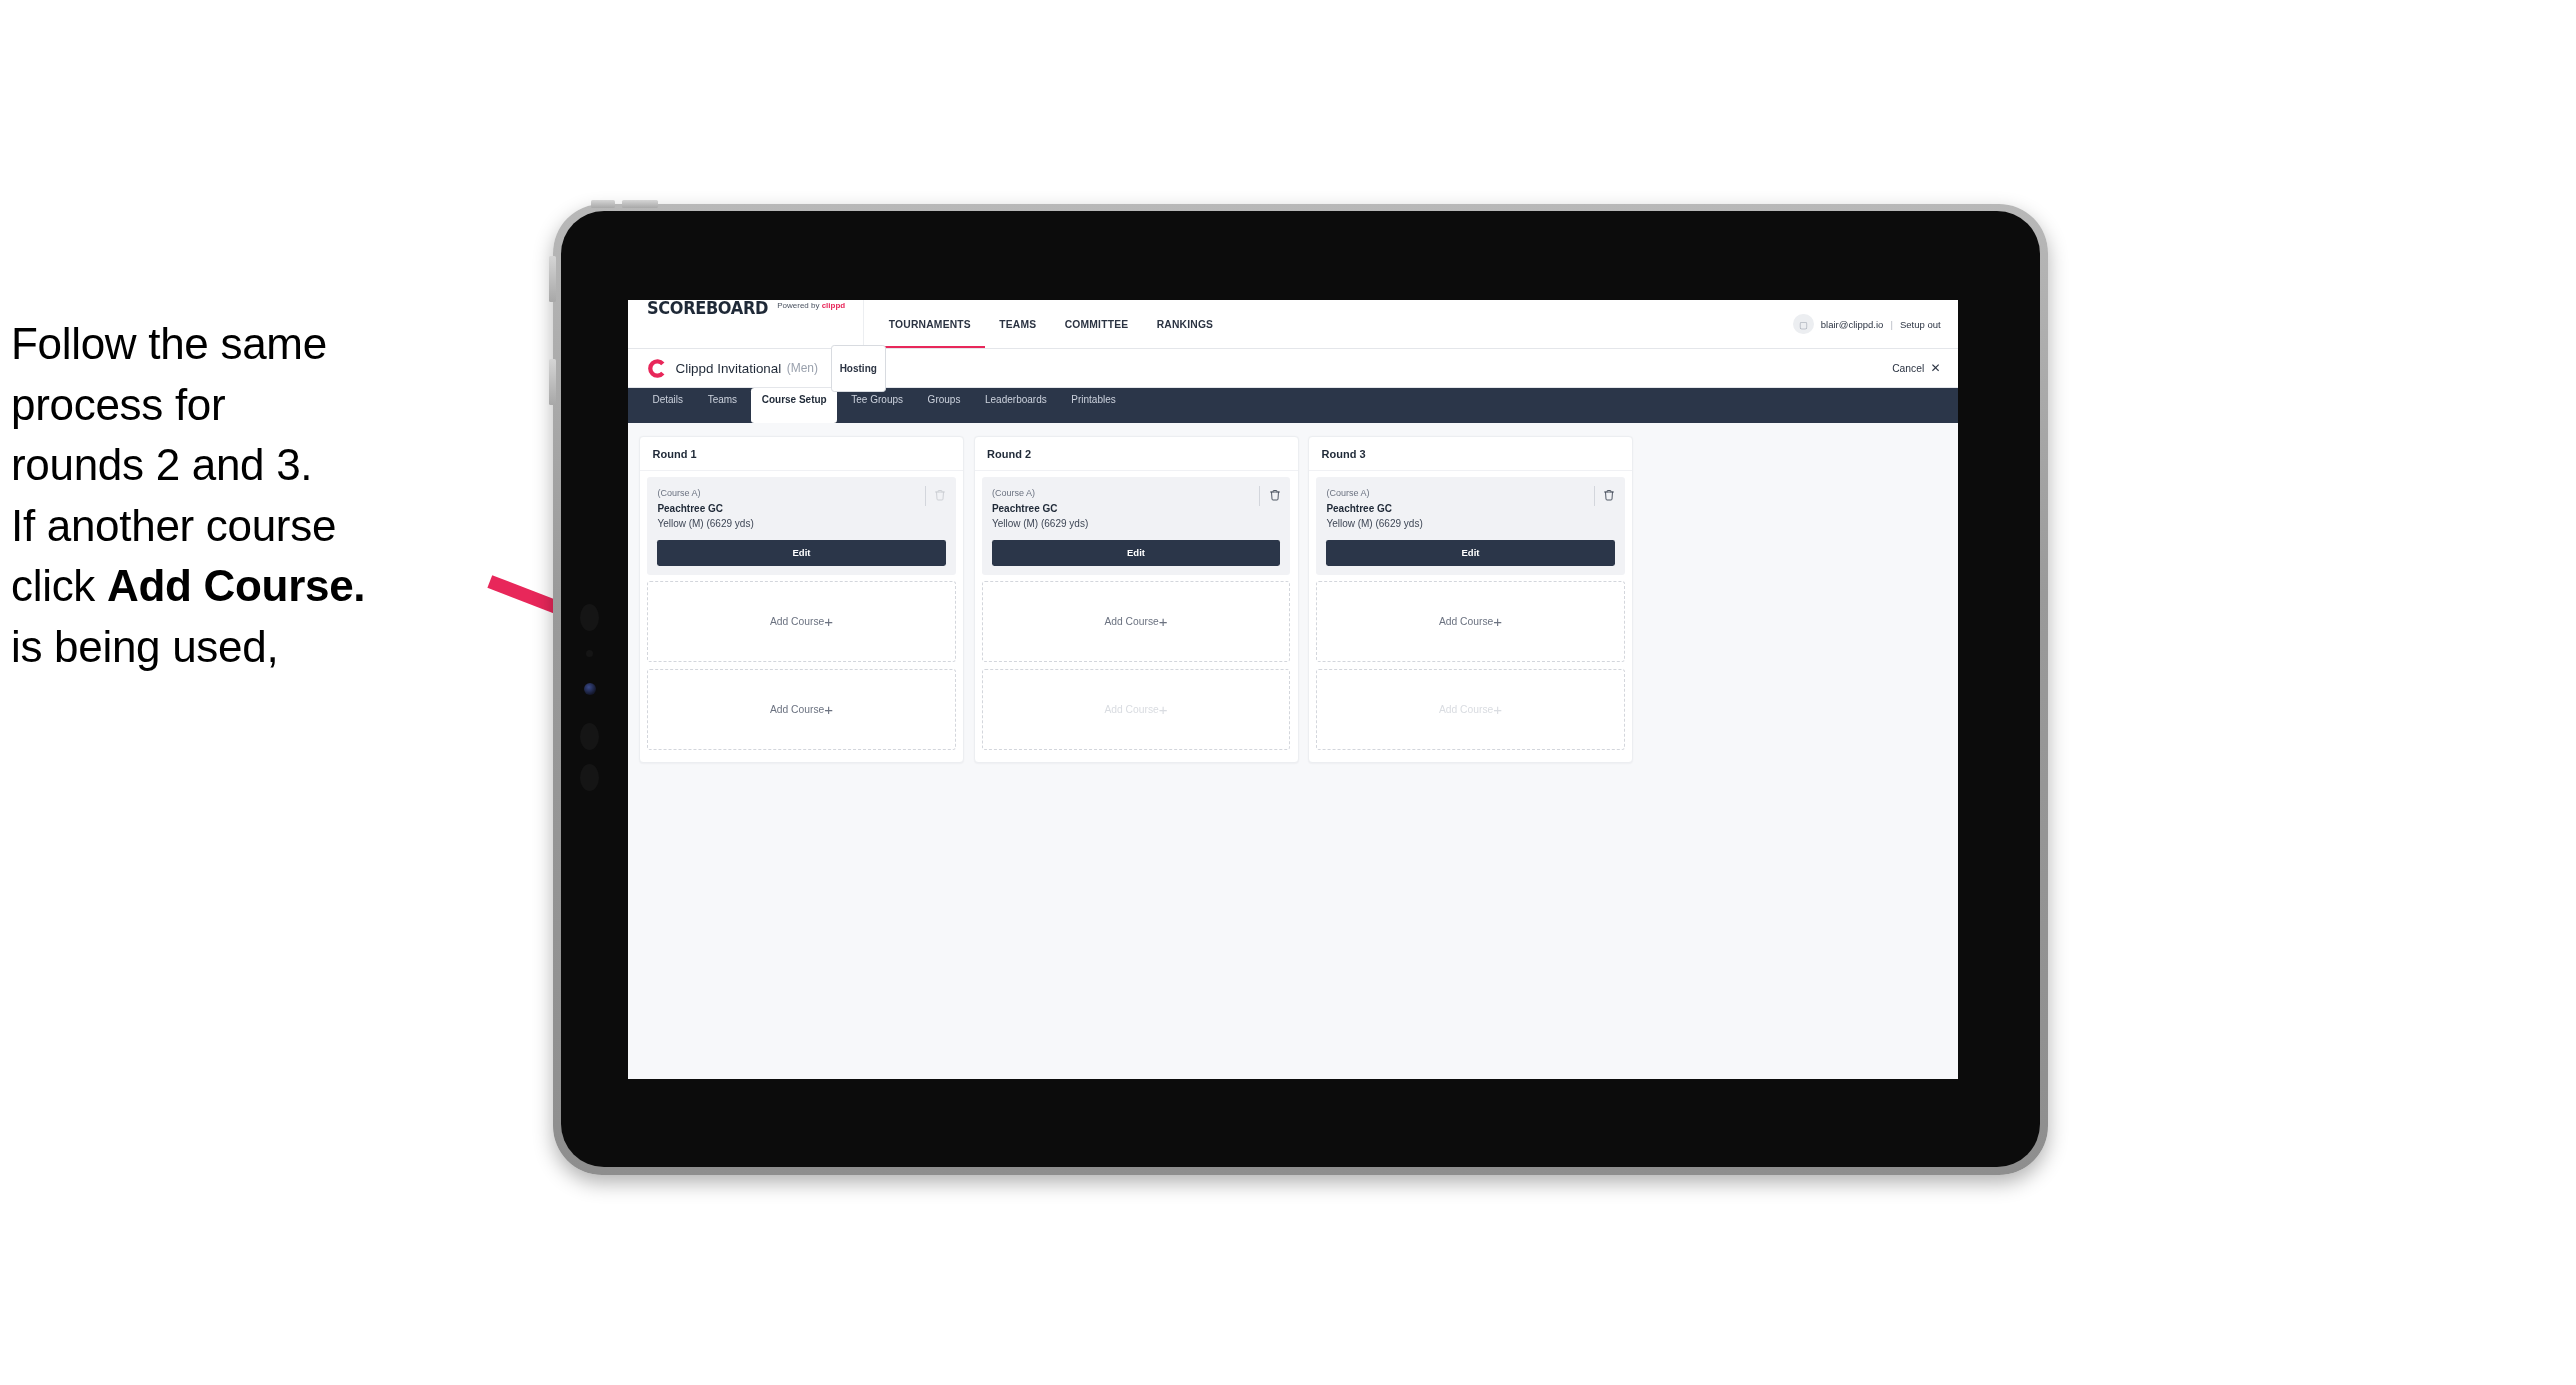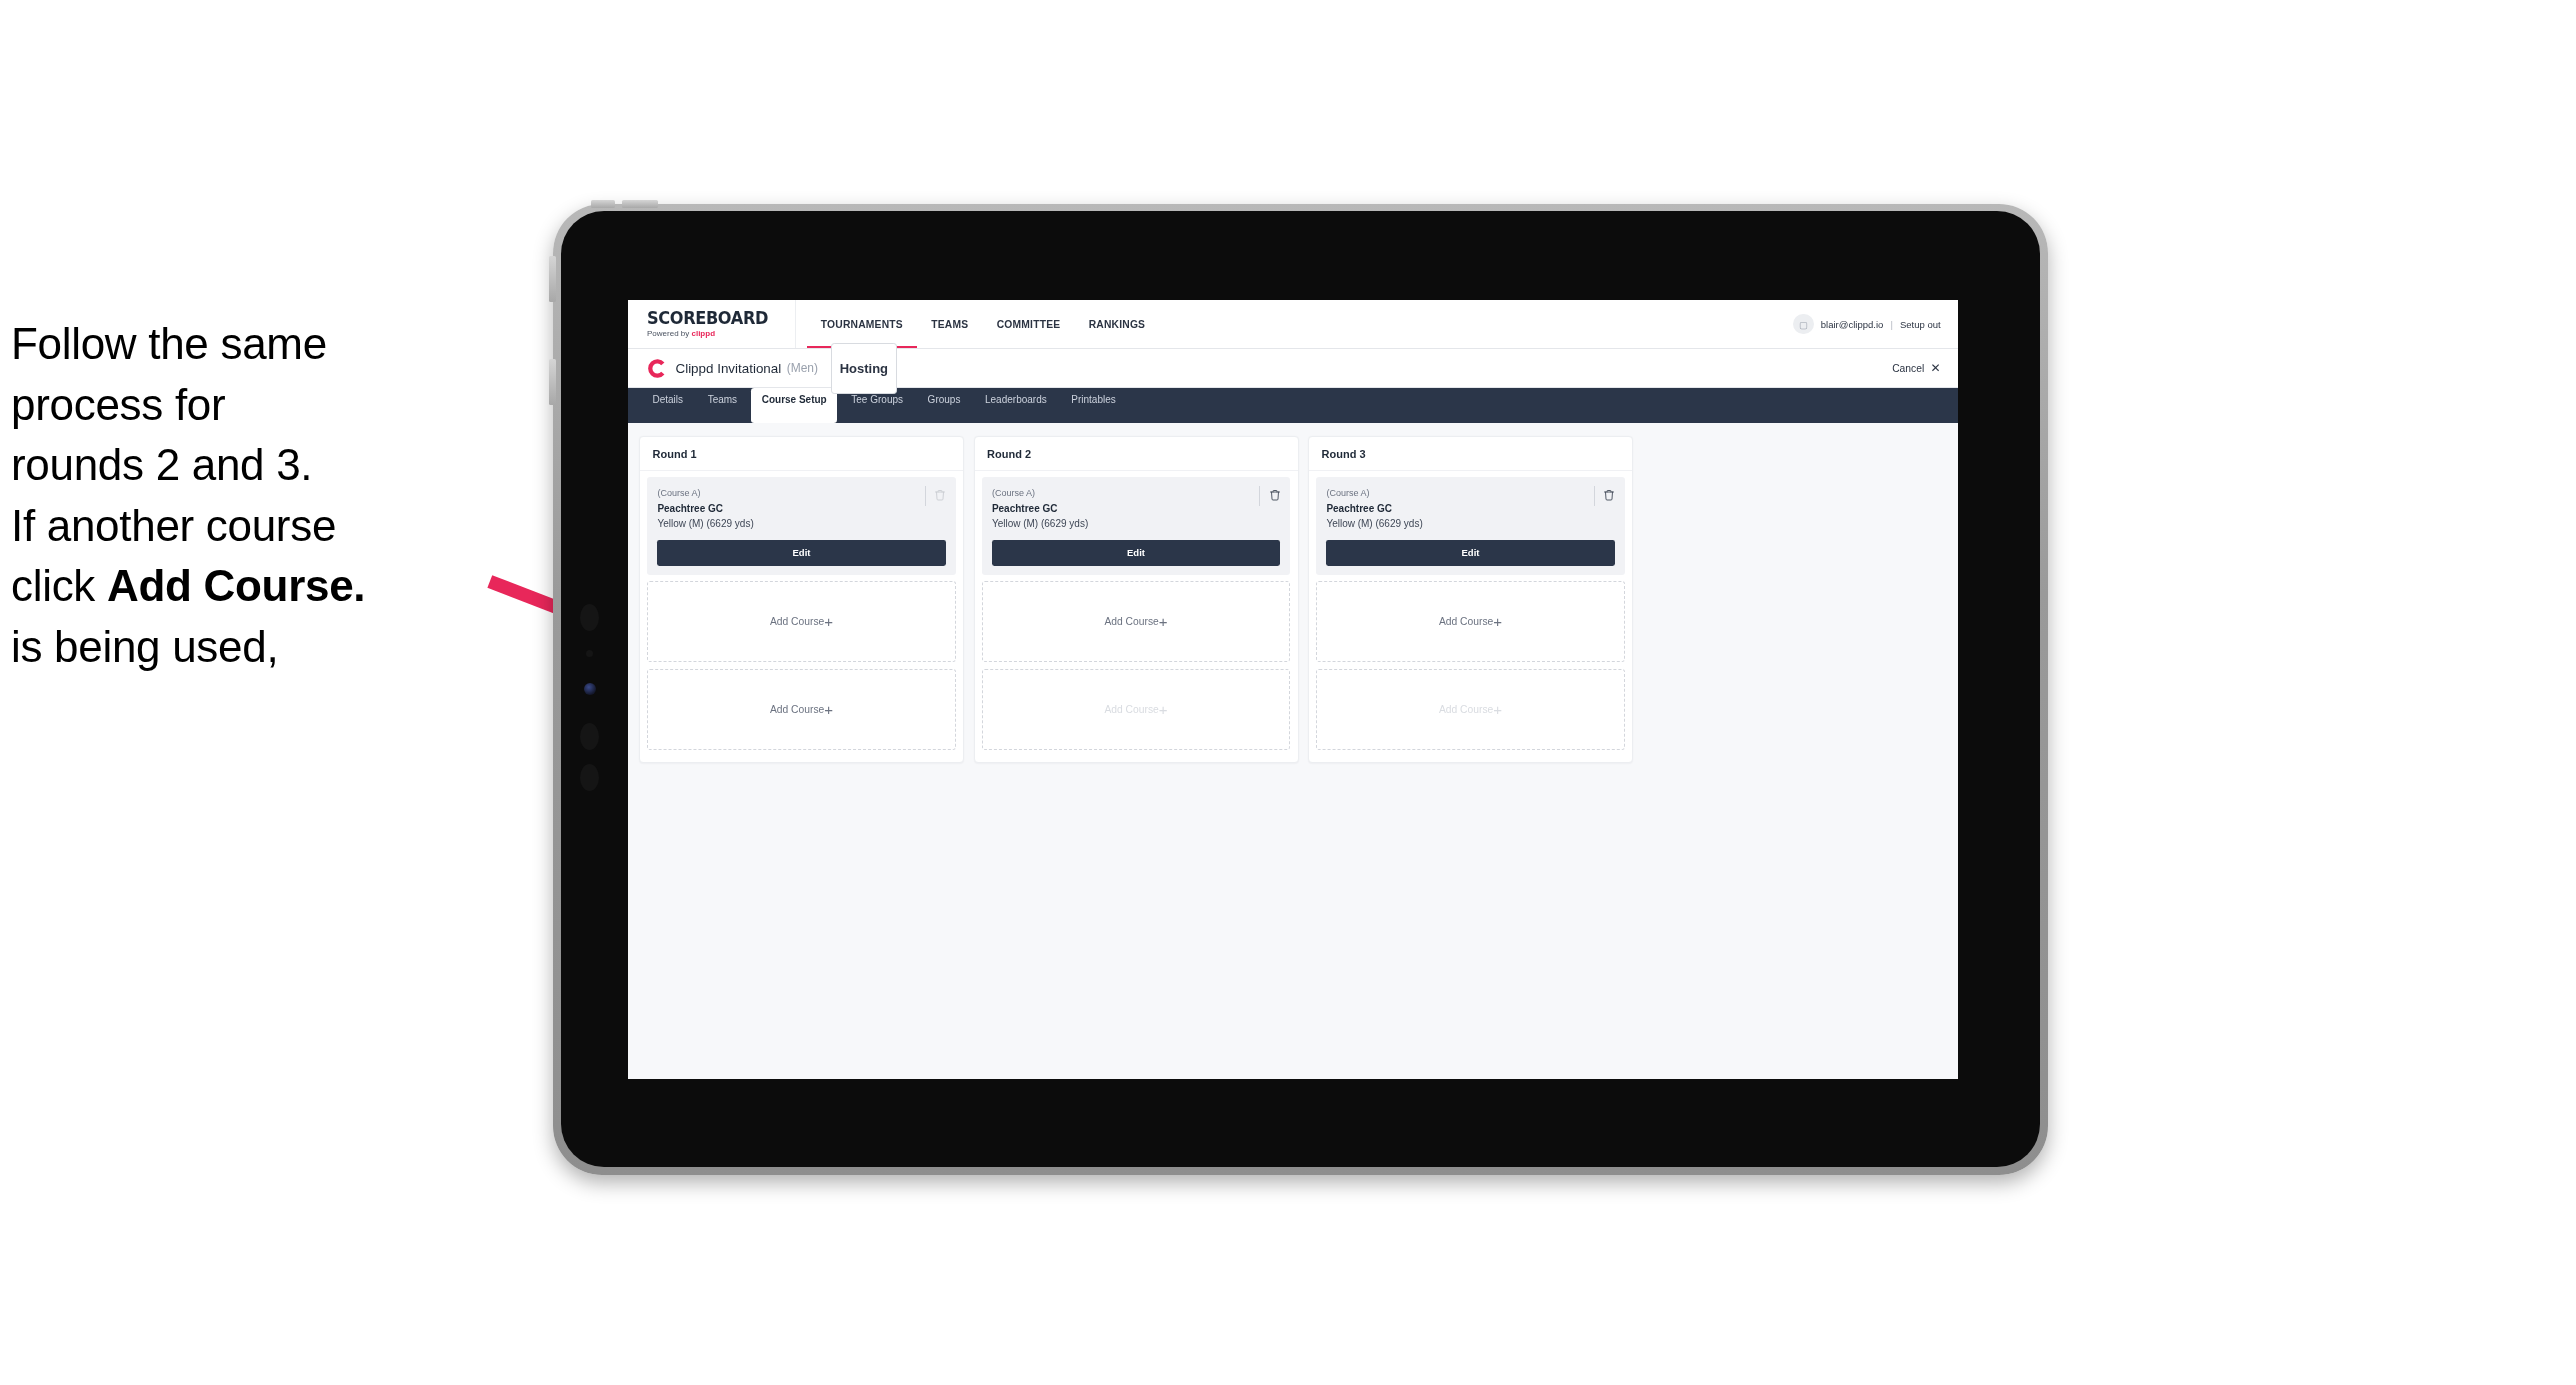--- a/index.html
+++ b/index.html
@@ -72,21 +72,21 @@
   }
 
   
   .topbar {
     display: flex; align-items: stretch;
     height: 49px; background: #ffffff;
     border-bottom: 0.8px solid #e4e6ea;
     position: relative;
   }
   .brand {
-    display: flex; flex-direction: column; justify-content: center;
+    display: flex; flex-direction: row; justify-content: center;
     padding: 0 17.4px 0 19px; min-width: 112px;
     border-right: 0.8px solid #eceef1;
   }
   .brand-title {
     font-family: "DejaVu Sans", sans-serif;
     font-size: 17.4px; font-weight: 700; color: #1f2937;
     letter-spacing: -0.4px; line-height: 1;
     transform: scaleX(0.93); transform-origin: left center;
   }
   .brand-sub {
@@ -135,21 +135,21 @@
   .clogo {
     width: 19px; height: 19px; margin-right: 9.5px;
     flex: 0 0 auto;
   }
   .tname { font-size: 13.4px; color: #1f2937; font-weight: 400; }
   .tgender { font-size: 12px; color: #9aa1ad; margin-left: 5.5px; }
   .hosting-badge {
     margin-left: 12.6px;
     border: 0.8px solid #d8dbe0; border-radius: 3.2px;
     padding: 17px 8px;
-    font-size: 13px; font-weight: 700; color: #2b3342;
+    font-size: 10px; font-weight: 700; color: #2b3342;
     background: #fff;
   }
   .titlebar-right {
     margin-left: auto; display: flex; align-items: center; gap: 6.3px;
     cursor: pointer;
   }
   .cancel-label { font-size: 10.3px; color: #2b3342; }
   .cancel-x { font-size: 12px; color: #2b3342; line-height: 1; }
 
   

